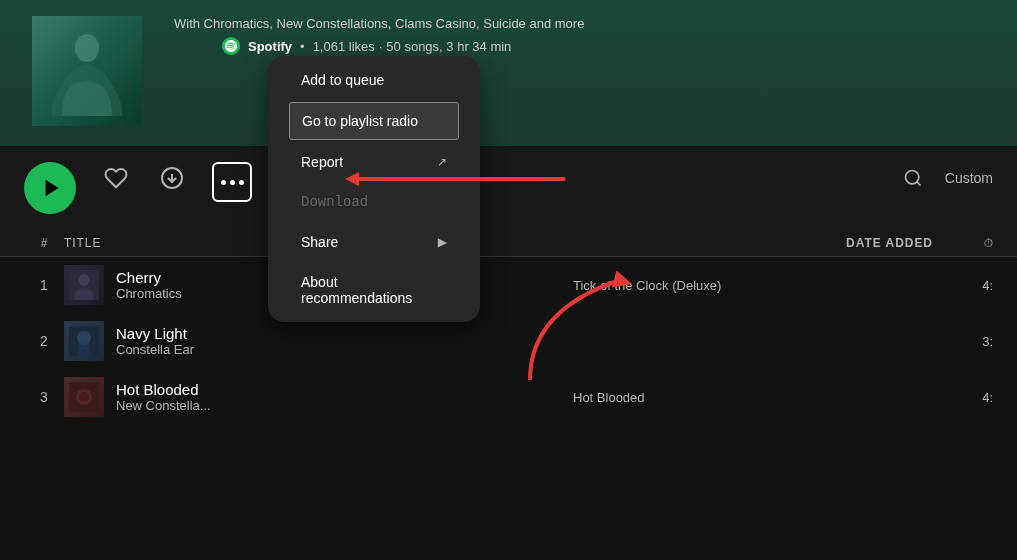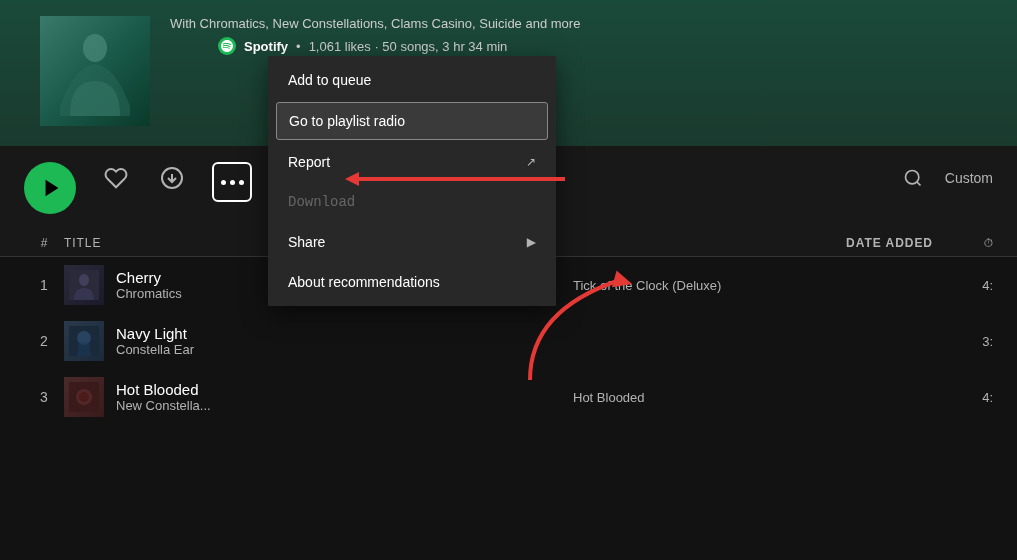--- a/index.html
+++ b/index.html
@@ -9,24 +9,24 @@
       background-color: #121212;
       color: #fff;
       font-family: 'Circular', 'Helvetica Neue', Helvetica, Arial, sans-serif;
       overflow: hidden;
       position: relative;
     }
 
     
     .header-area {
       background: linear-gradient(to bottom, #1a4a3a, #1a3a2e);
-      padding: 16px 24px 20px 40px;
+      padding: 16px 24px 20px 32px;
       display: flex;
       align-items: flex-start;
-      gap: 20px;
+      gap: 32px;
     }
 
     .album-art {
       width: 110px;
       height: 110px;
       background: linear-gradient(135deg, #2a6a5a 0%, #1a4a3a 50%, #0a2a1a 100%);
       flex-shrink: 0;
       position: relative;
       overflow: hidden;
     }
@@ -318,25 +318,25 @@
       color: #b3b3b3;
       text-align: right;
     }
 
     
     .context-menu {
       position: absolute;
       top: 56px;
       left: 268px;
       background: #282828;
-      border-radius: 1px;
+      border-radius: 16px;
       box-shadow: 0 8px 24px rgba(0,0,0,0.5);
       z-index: 100;
-      width: 288px;
-      padding: 4px 4px;
+      width: 212px;
+      padding: 4px 17px;
     }
 
     .menu-item {
       padding: 12px 16px;
       font-size: 14px;
       color: #fff;
       cursor: pointer;
       display: flex;
       align-items: center;
       justify-content: space-between;

